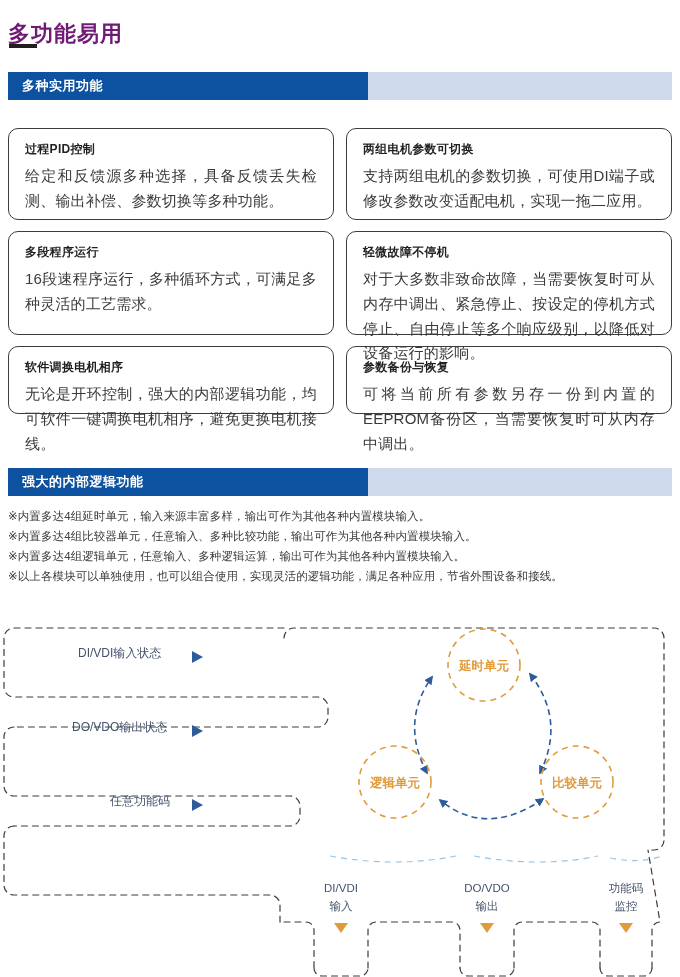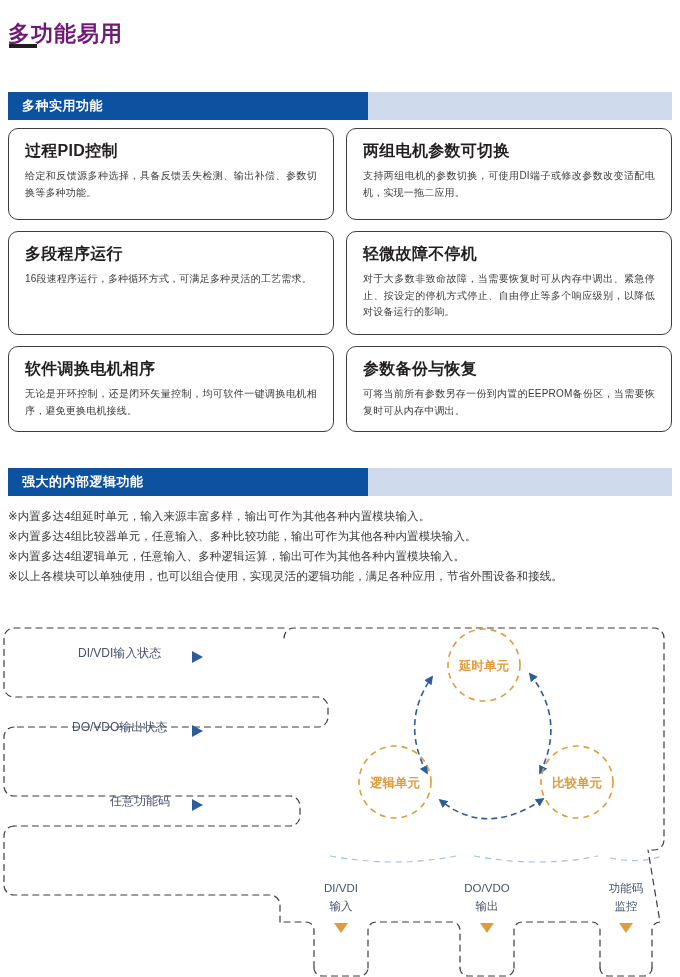--- a/index.html
+++ b/index.html
@@ -32,21 +32,21 @@
   }
   .section-bar .fill{
     position:absolute;left:0;top:0;height:28px;width:360px;
     background:#0c52a0;
   }
   .section-bar .label{
     position:absolute;left:14px;top:0;height:28px;line-height:28px;
     font-size:13px;font-weight:bold;color:#ffffff;letter-spacing:.5px;
     white-space:nowrap;
   }
-  #sec1{top:92px;}
+  #sec1{top:72px;}
   #sec2{top:468px;text-align:right;}
 
   
   .cards{
     position:absolute;left:8px;top:128px;width:664px;
   }
   .card-col{
     position:absolute;top:0;width:326px;
   }
   .card-col.left{left:0;}
@@ -54,27 +54,27 @@
   .card{
     box-sizing:border-box;
     border:1px solid #3d3d3d;
     border-radius:10px;
     padding:12px 16px 14px 16px;
     margin-bottom:11px;
     background:#fff;
   }
   .card.h92{height:92px;}
   .card.h104{height:104px;}
-  .card.h86{height:86px;}
+  .card.h86{height:68px;}
   .card-title{
-    font-size:16px;font-weight:bold;color:#231f20;
+    font-size:12px;font-weight:bold;color:#231f20;
     margin:0 0 6px 0;letter-spacing:.3px;
   }
   .card-desc{
-    font-size:10px;line-height:1.65;color:#3a3a3a;
+    font-size:15px;line-height:1.65;color:#3a3a3a;
     margin:0;letter-spacing:.2px;
     text-align:justify;
   }
 
   
   .notes{
     position:absolute;left:8px;top:506px;width:664px;
   }
   .note{
     font-size:11.5px;line-height:1.75;color:#3a3a3a;
@@ -109,21 +109,21 @@
       <div class="card h92">
         <div class="card-title">过程PID控制</div>
         <div class="card-desc">给定和反馈源多种选择，具备反馈丢失检测、输出补偿、参数切换等多种功能。</div>
       </div>
       <div class="card h104">
         <div class="card-title">多段程序运行</div>
         <div class="card-desc">16段速程序运行，多种循环方式，可满足多种灵活的工艺需求。</div>
       </div>
       <div class="card h86">
         <div class="card-title">软件调换电机相序</div>
-        <div class="card-desc">无论是开环控制，还是闭环矢量控制，均可软件一键调换电机相序，避免更换电机接线。</div>
+        <div class="card-desc">无论是开环控制，强大的内部逻辑功能，均可软件一键调换电机相序，避免更换电机接线。</div>
       </div>
     </div>
 
     <div class="card-col right">
       <div class="card h92">
         <div class="card-title">两组电机参数可切换</div>
         <div class="card-desc">支持两组电机的参数切换，可使用DI端子或修改参数改变适配电机，实现一拖二应用。</div>
       </div>
       <div class="card h104">
         <div class="card-title">轻微故障不停机</div>

